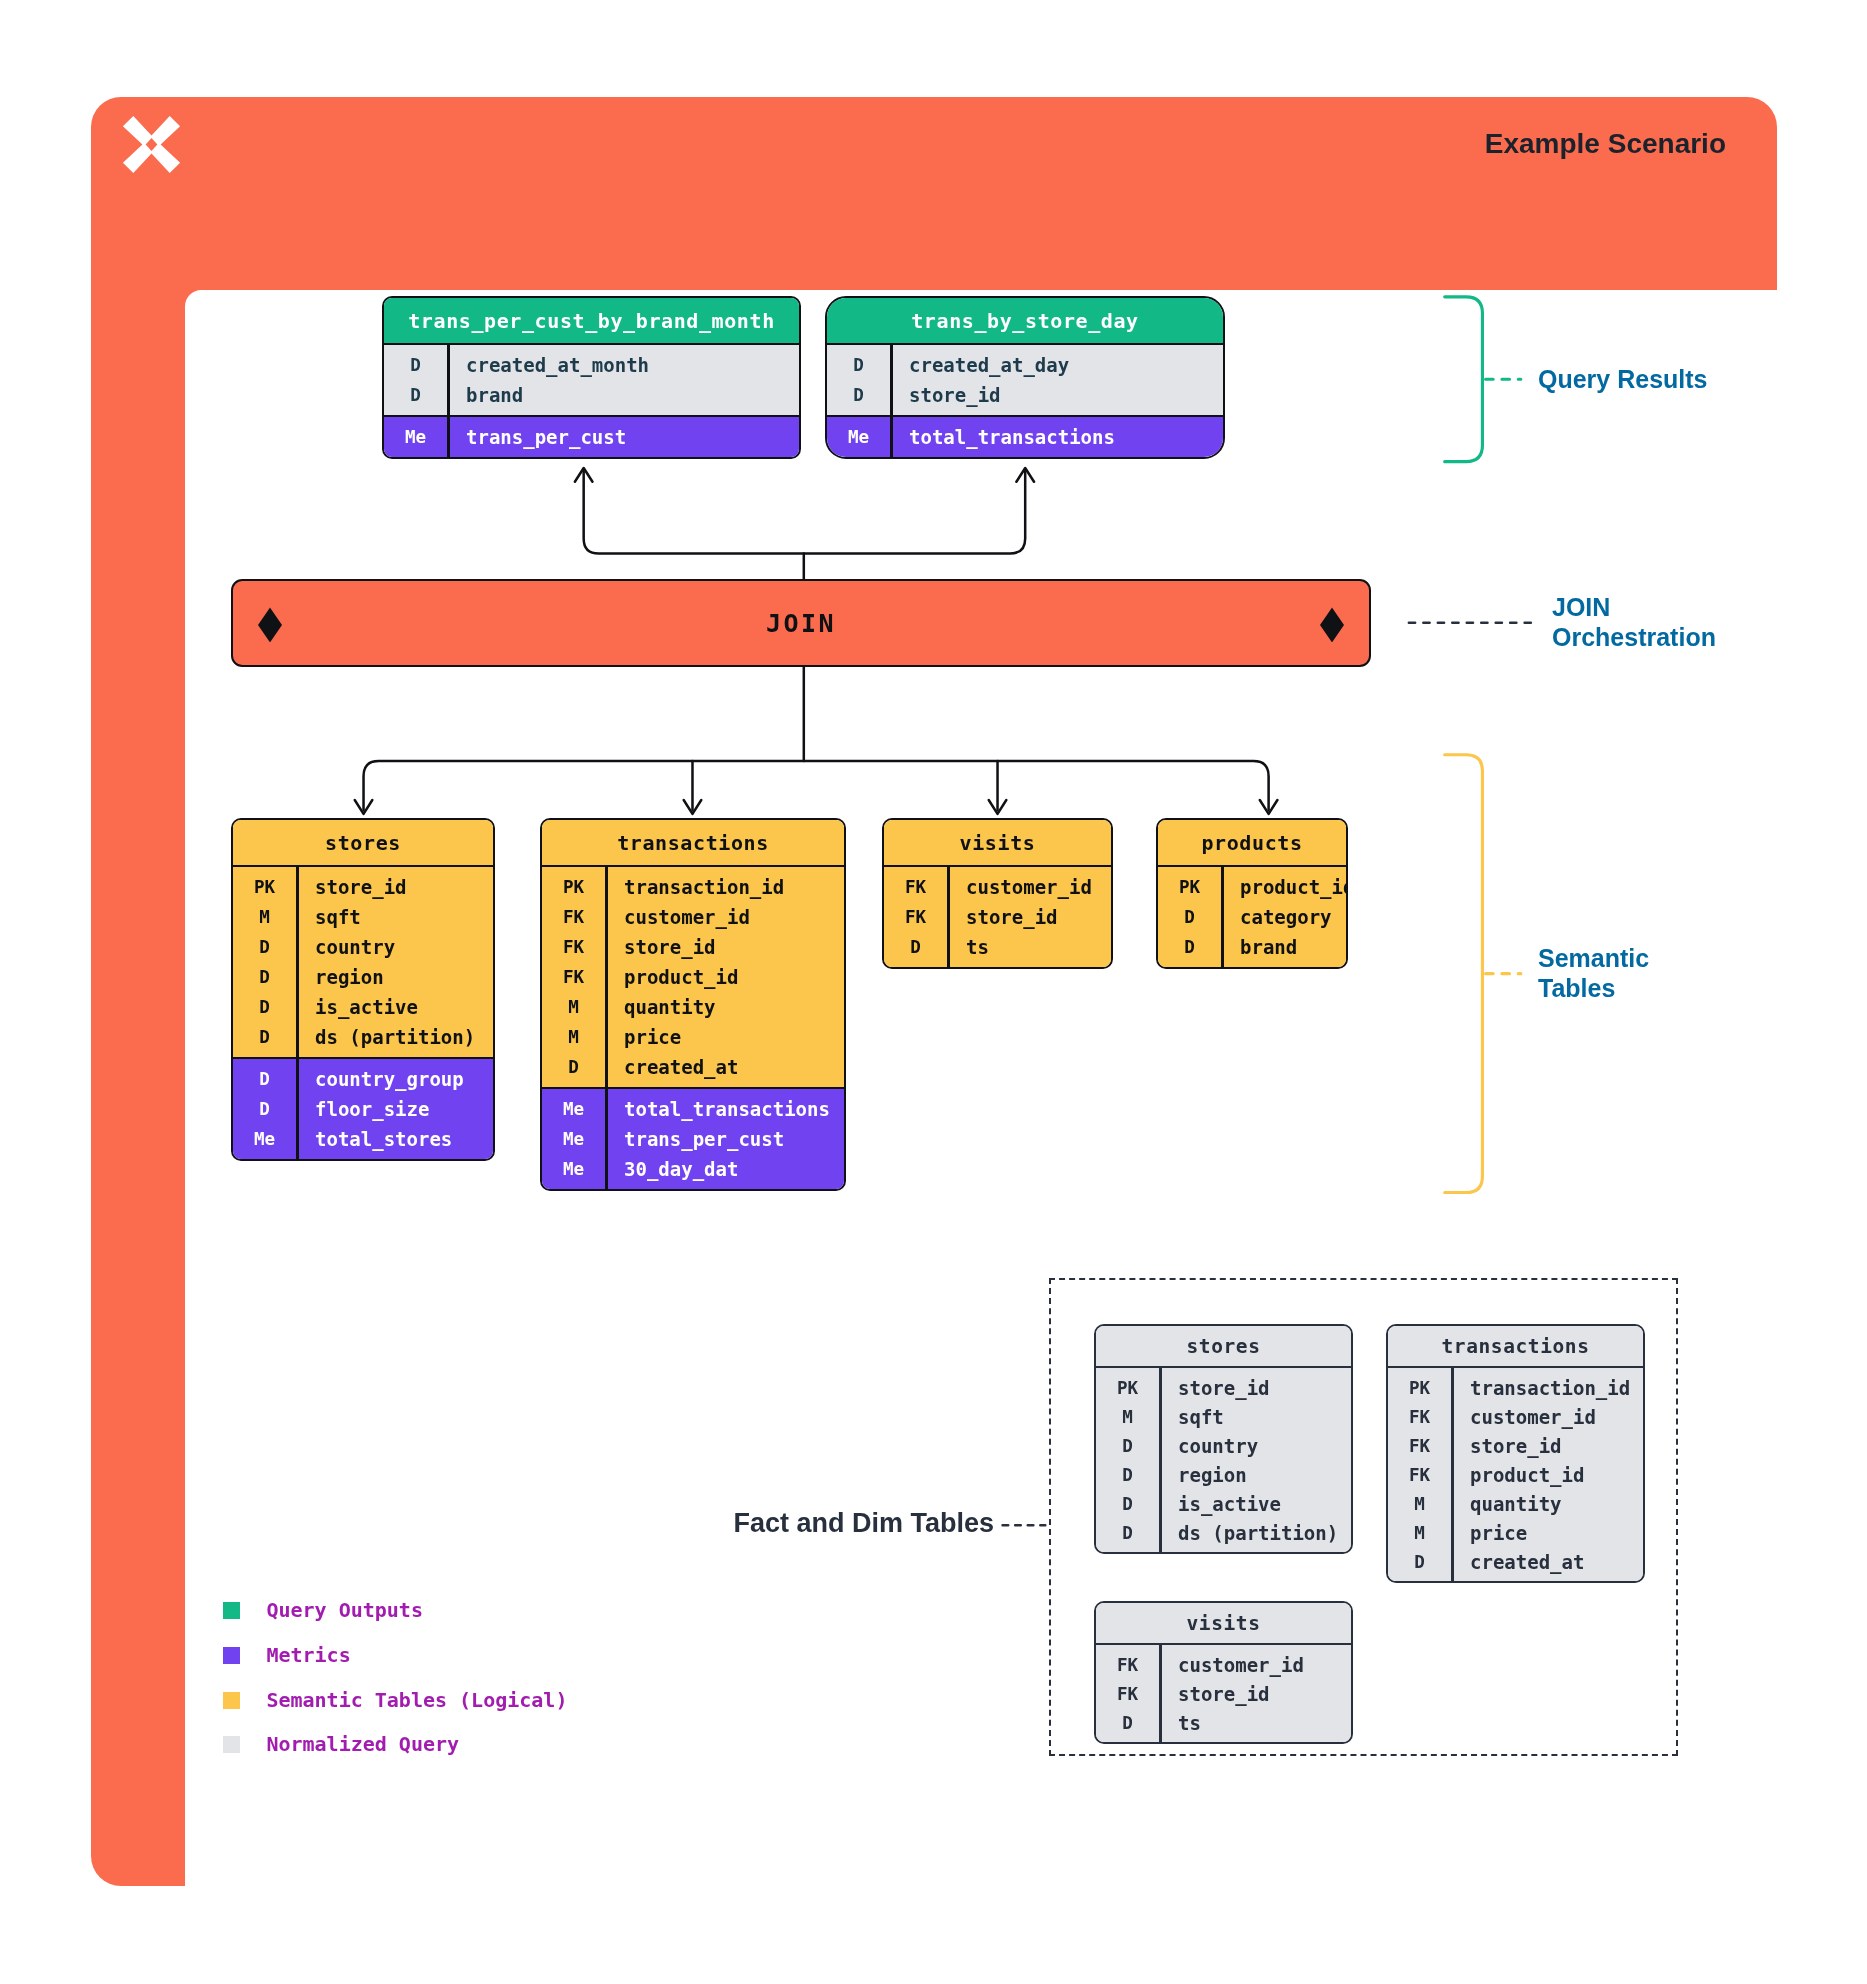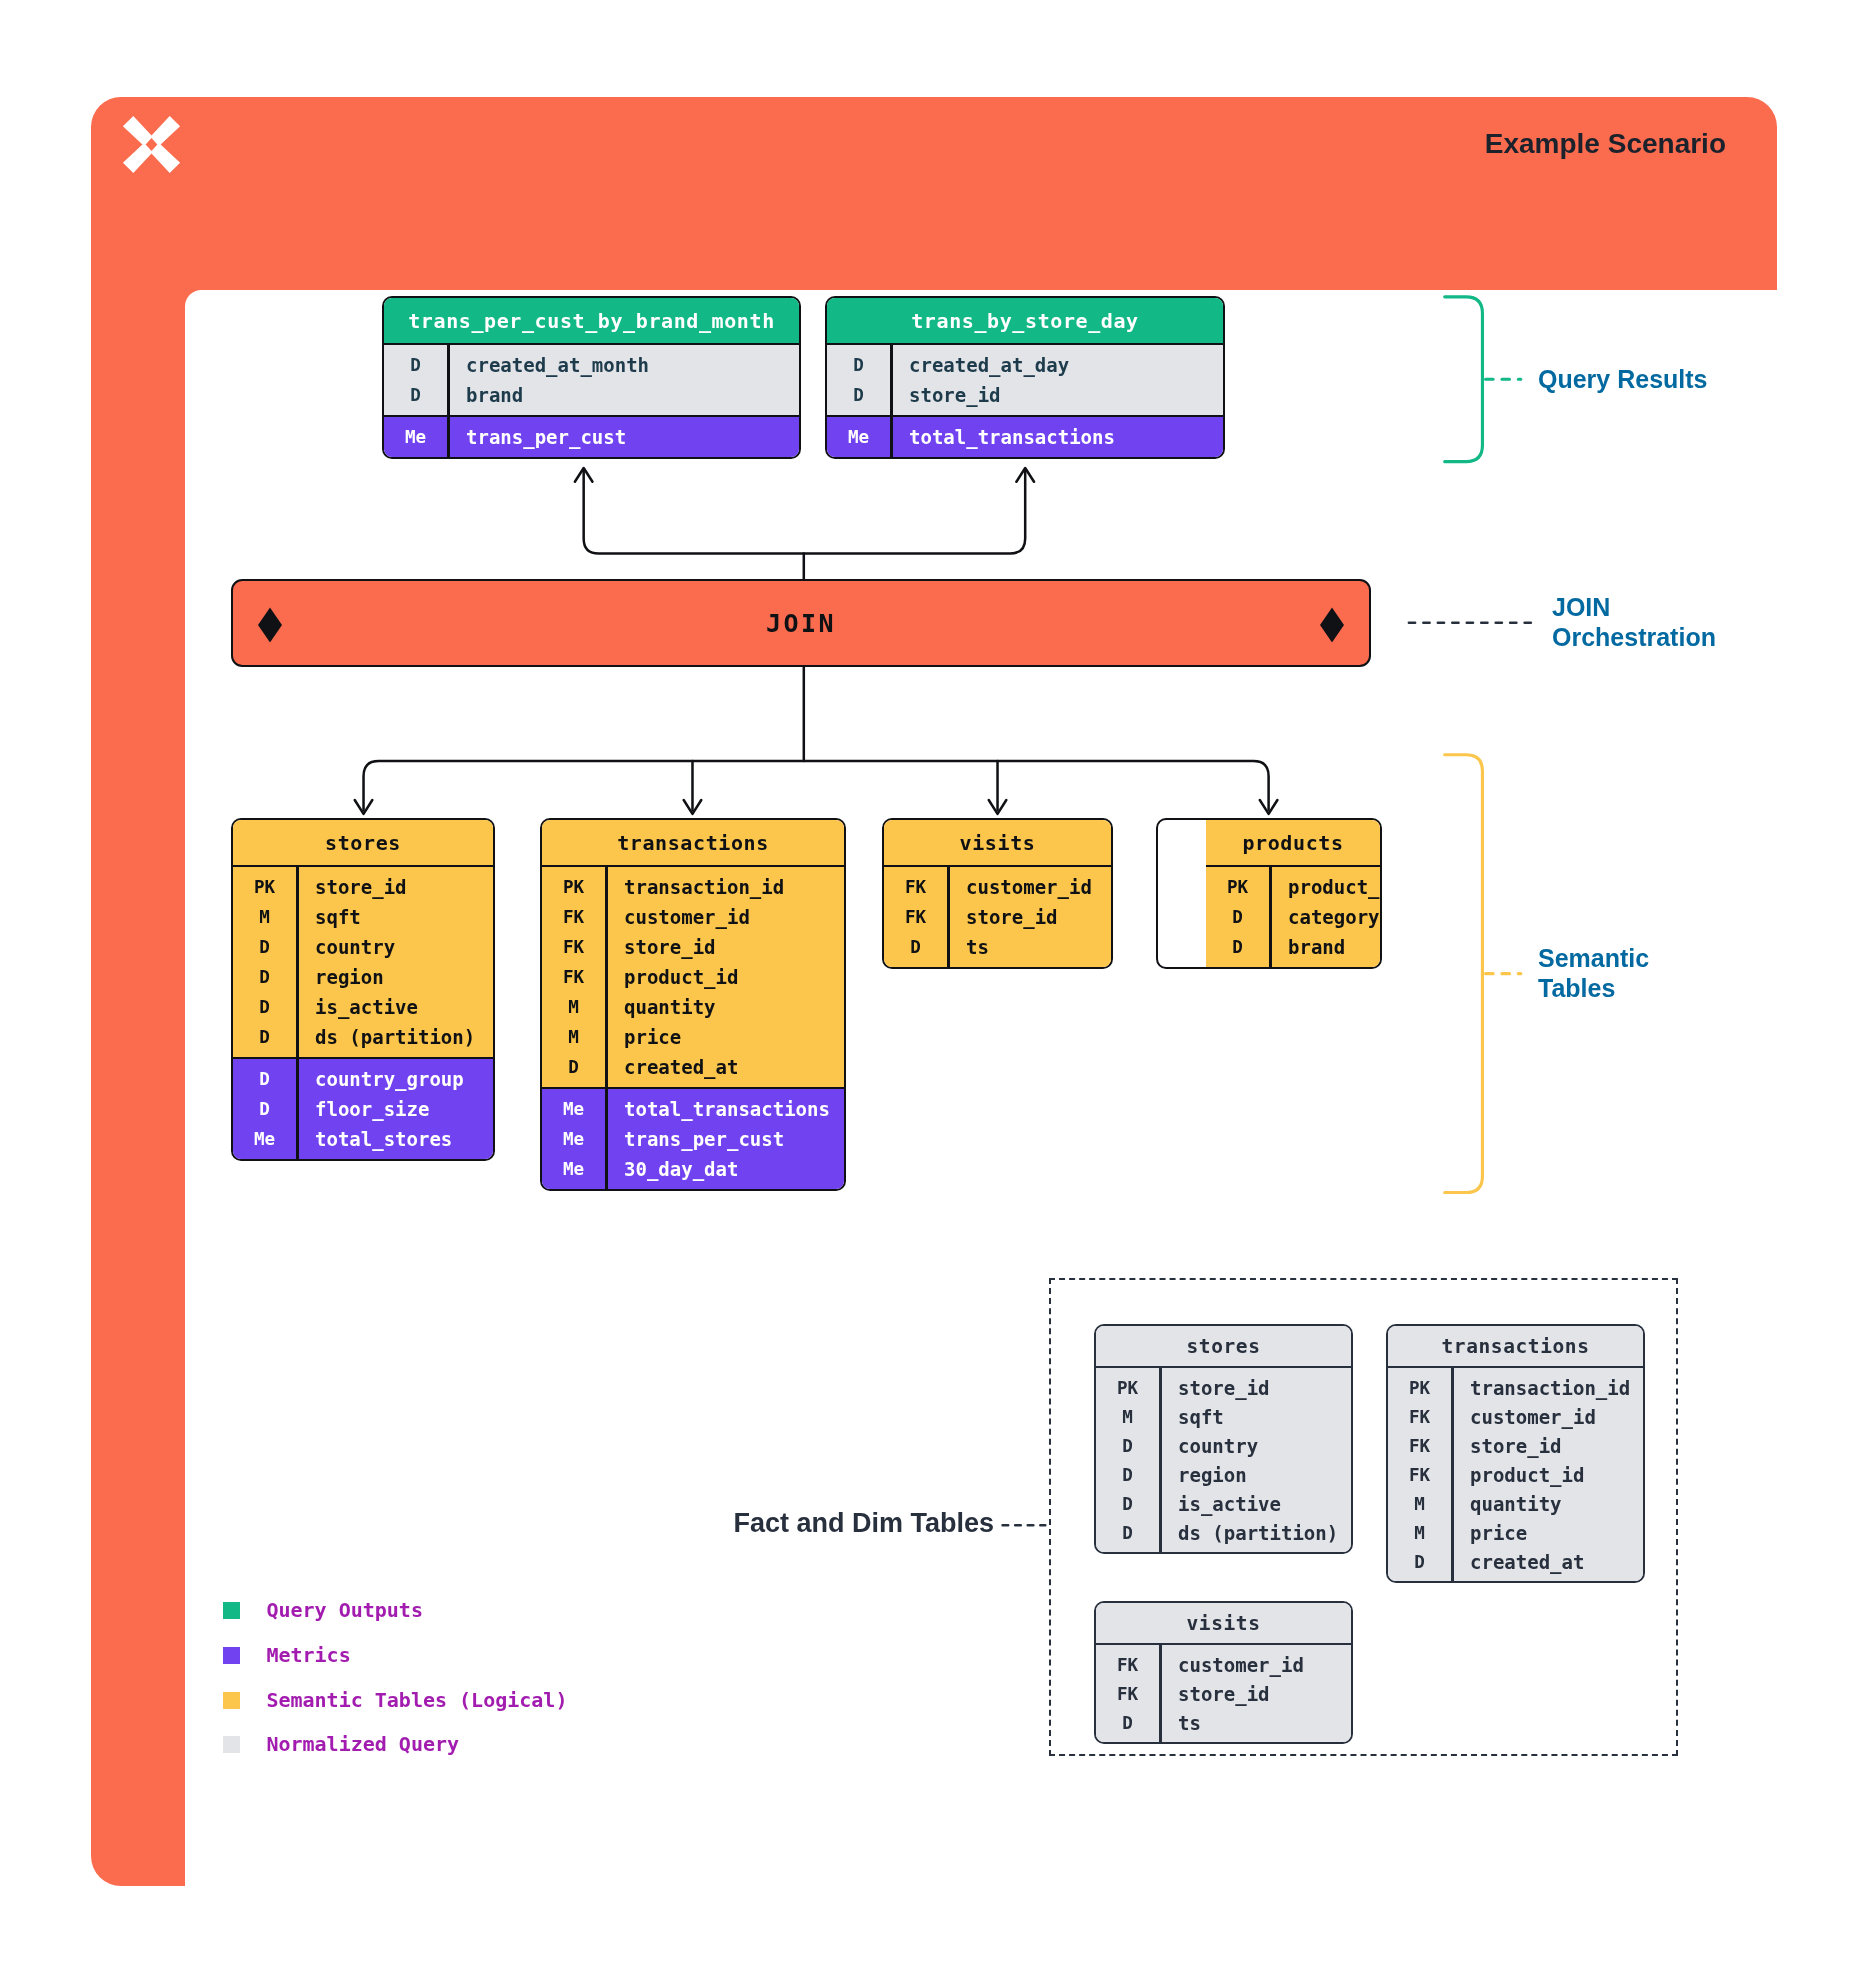--- a/index.html
+++ b/index.html
@@ -118,21 +118,21 @@
         <div class="vdiv"></div>
       </div>
       <div class="tbl-sec sec-metrics">
         <div class="tbl-row">
           <div class="ftype">Me</div>
           <div class="fname">trans_per_cust</div>
         </div>
         <div class="vdiv"></div>
       </div>
     </div>
-  <div class="tbl green" style="left:825px;top:296px;width:400px;">
+  <div class="tbl green" style="left:825px;top:296px;width:400px;border-radius:21px;">
       <div class="tbl-title">trans_by_store_day</div>
       <div class="tbl-sec sec-dims">
         <div class="tbl-row">
           <div class="ftype">D</div>
           <div class="fname">created_at_day</div>
         </div>
         <div class="tbl-row">
           <div class="ftype">D</div>
           <div class="fname">store_id</div>
         </div>
@@ -258,21 +258,21 @@
           <div class="ftype">FK</div>
           <div class="fname">store_id</div>
         </div>
         <div class="tbl-row">
           <div class="ftype">D</div>
           <div class="fname">ts</div>
         </div>
         <div class="vdiv"></div>
       </div>
     </div>
-  <div class="tbl yellow" style="left:1156px;top:818px;width:226px;padding-left:48px;">
+  <div class="tbl yellow" style="left:1156px;top:818px;width:192px;">
       <div class="tbl-title">products</div>
       <div class="tbl-sec sec-fields">
         <div class="tbl-row">
           <div class="ftype">PK</div>
           <div class="fname">product_id</div>
         </div>
         <div class="tbl-row">
           <div class="ftype">D</div>
           <div class="fname">category</div>
         </div>

